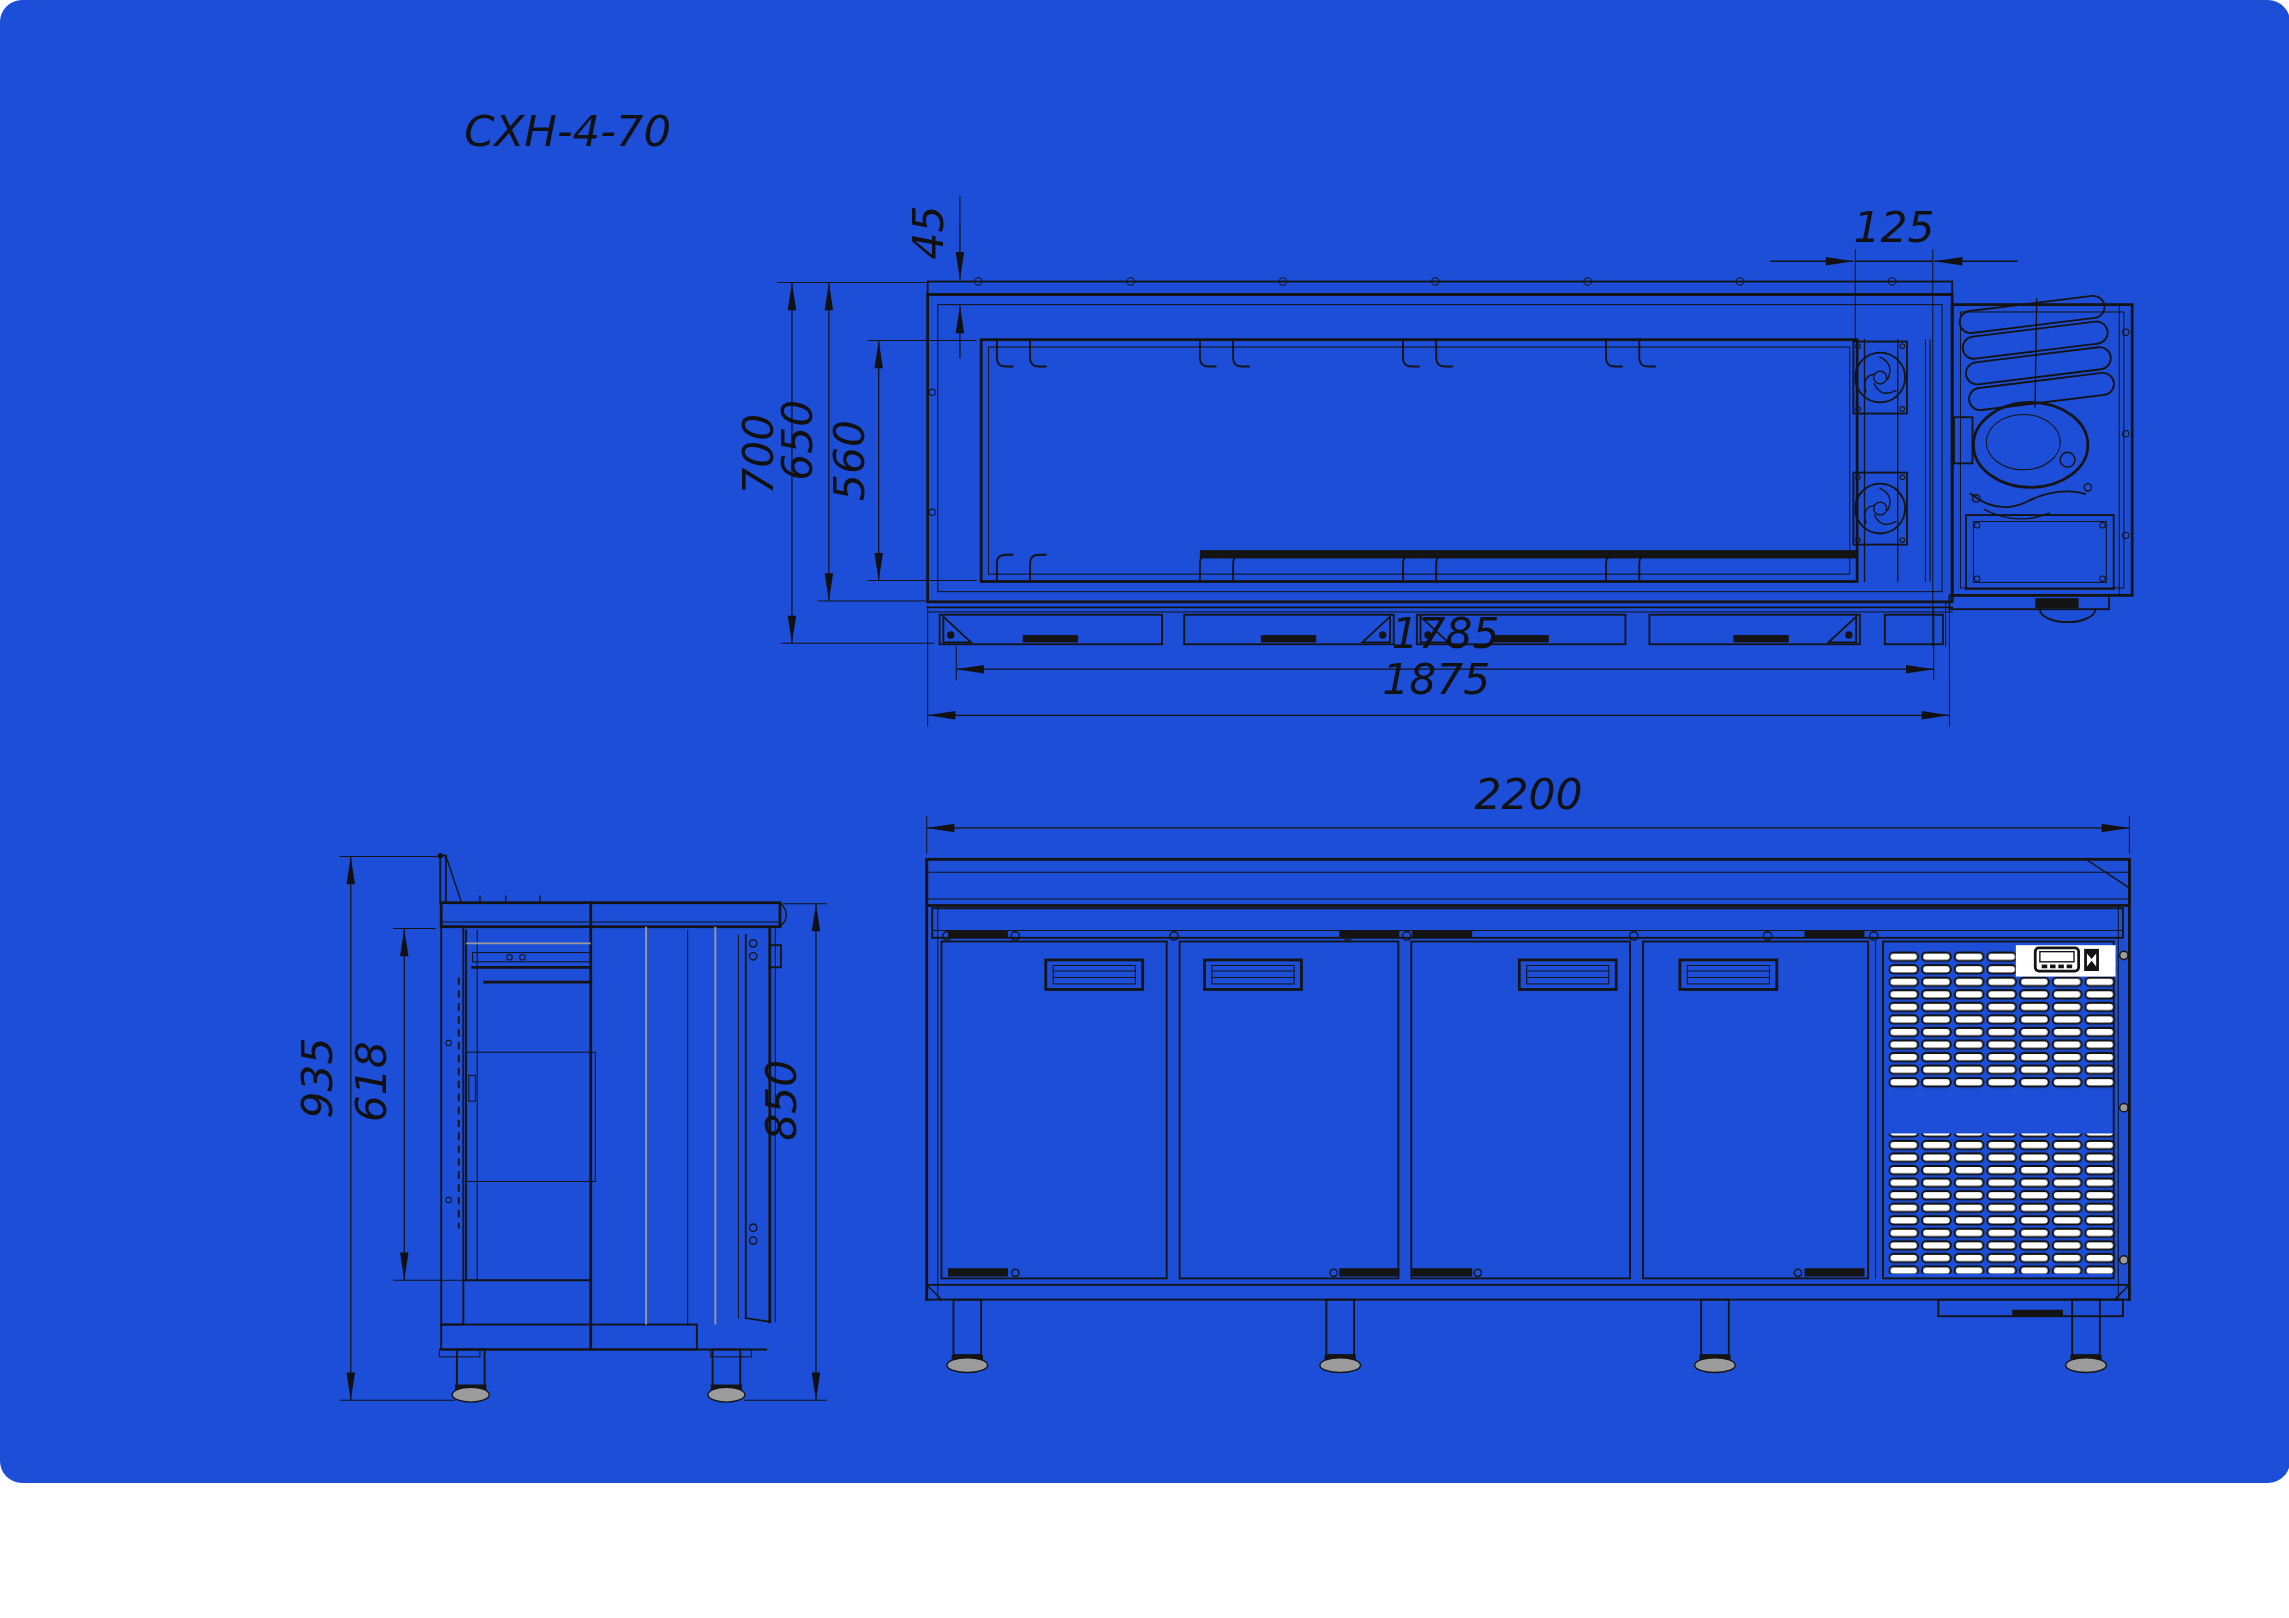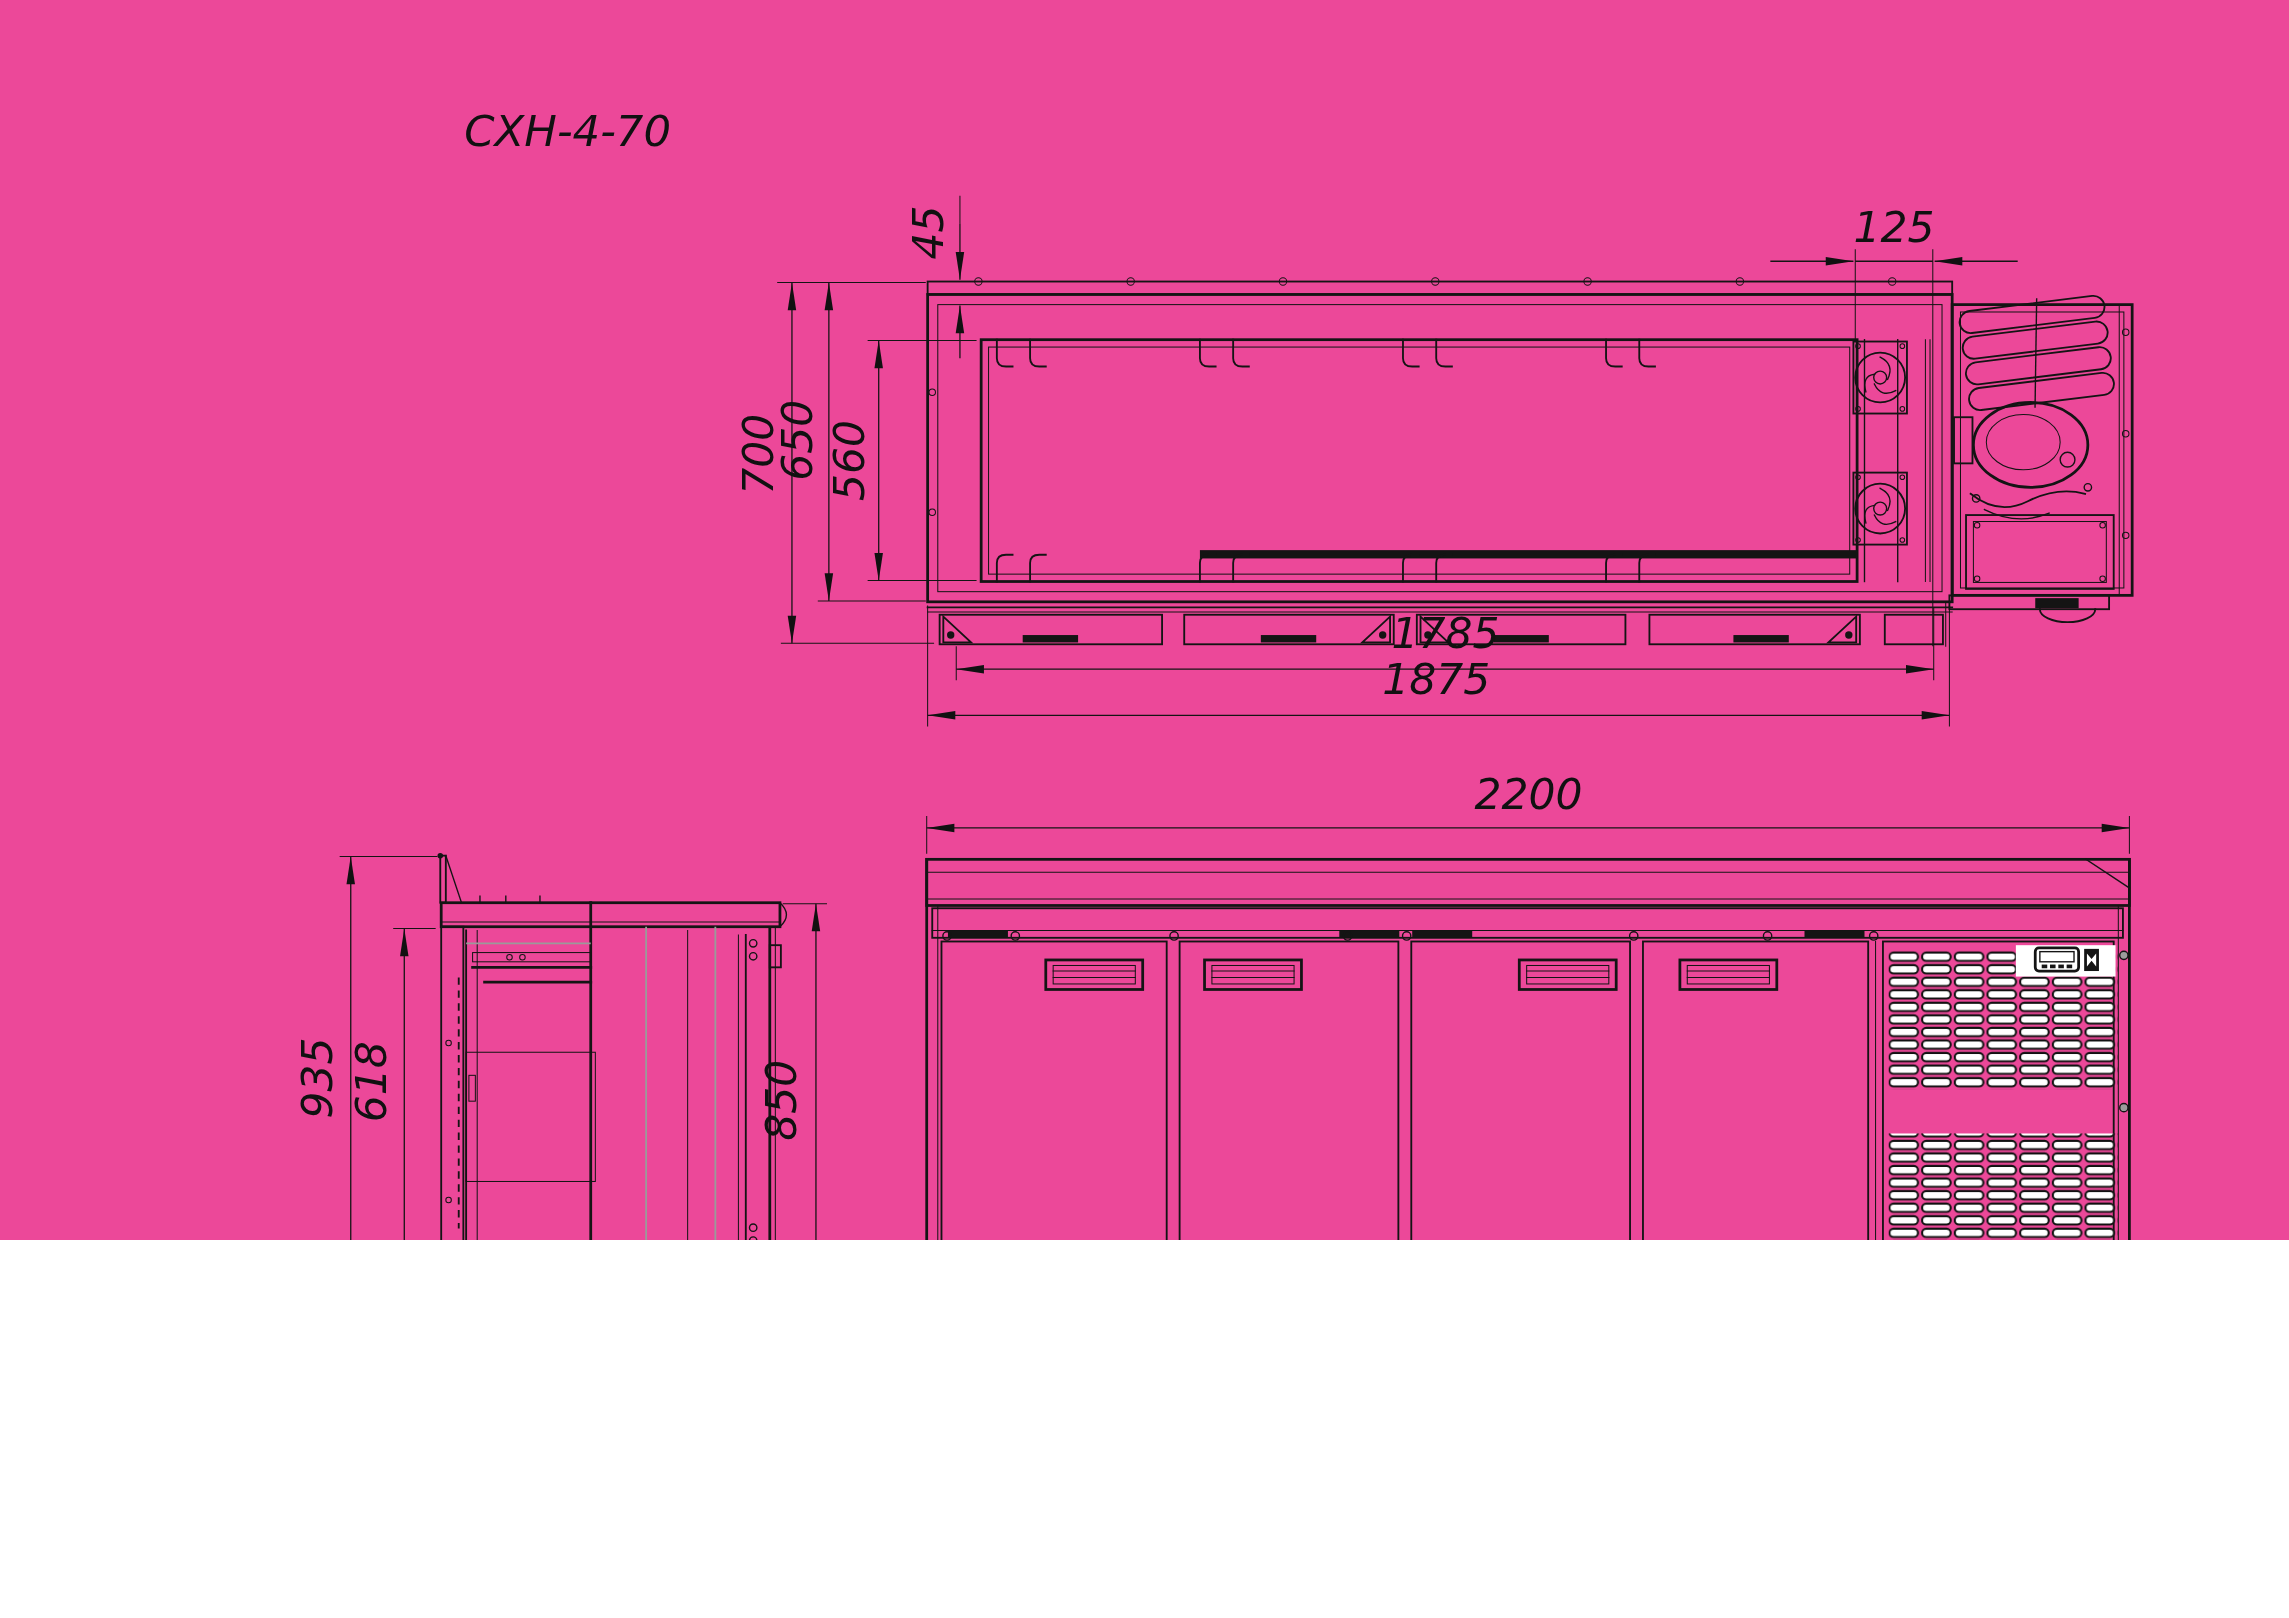--- a/index.html
+++ b/index.html
@@ -1,17 +1,17 @@
 <!DOCTYPE html>
 <html style="font-size:14.8px"><head>
 <meta charset="utf-8">
 <style>
   html,body{margin:0;padding:0;background:#ffffff;}
-  .stage{position:relative;width:2290px;height:1240px;background:#ec4899;overflow:hidden;
-         font-family:"DejaVu Sans","Liberation Sans",sans-serif;}
+  .stage{position:relative;width:2290px;height:1483px;background:#1d4ed8;overflow:hidden;
+         font-family:"DejaVu Sans","Liberation Sans",sans-serif;border-radius:22px;}
   svg{position:absolute;left:0;top:0;}
   .s3{stroke:#141414;stroke-width:3;fill:none;stroke-linecap:square;}
   .s2{stroke:#141414;stroke-width:2;fill:none;stroke-linecap:square;}
   .s15{stroke:#141414;stroke-width:1.5;fill:none;stroke-linecap:square;}
   .s1{stroke:#141414;stroke-width:1.1;fill:none;stroke-linecap:square;}
   .sg{stroke:#9a9a9a;stroke-width:2;fill:none;}
   .ext{stroke:#141414;stroke-width:1.1;fill:none;}
   .dim{stroke:#141414;stroke-width:1.4;fill:none;}
   .fdark{fill:#141414;stroke:none;}
   .fgrey{fill:#9c9c9c;stroke:#141414;stroke-width:1.5;}

